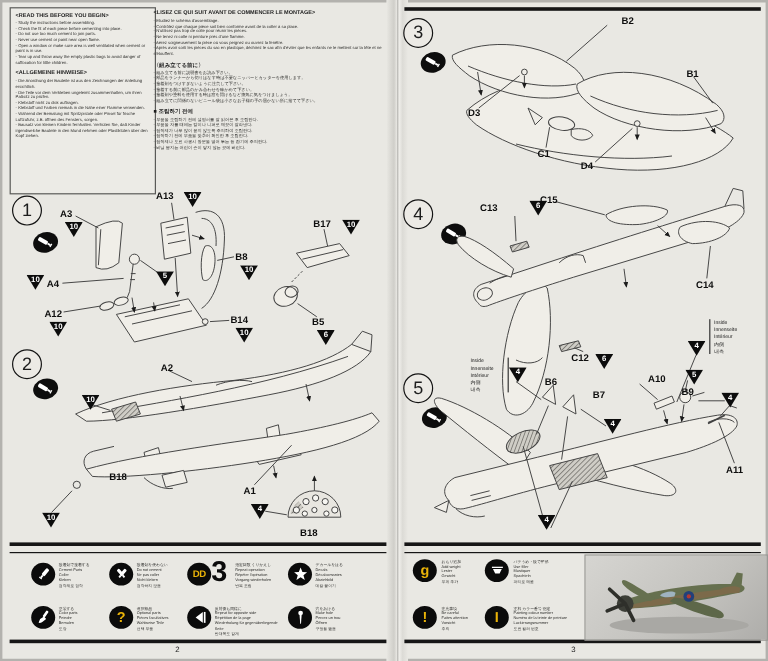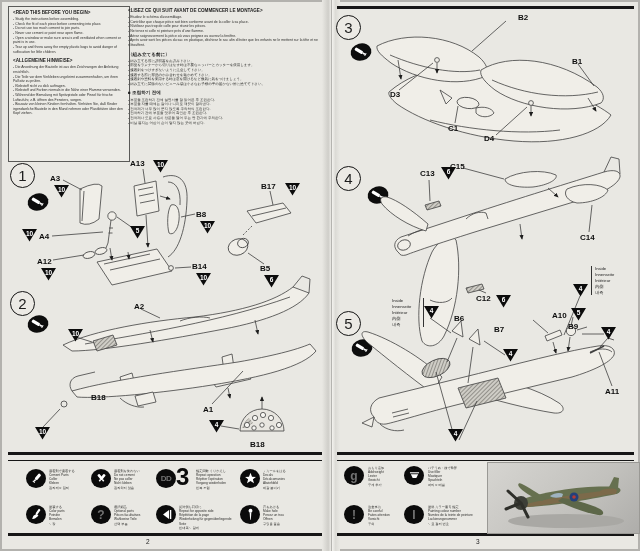--- a/index.html
+++ b/index.html
@@ -17,21 +17,21 @@
   .stepnum{position:absolute;width:23px;height:23px;border:1.8px solid #141414;border-radius:50%;
            background:#eceae5;text-align:center;line-height:23px;font-size:15px;font-weight:500;}
   .plabel{position:absolute;font-weight:bold;font-size:8px;letter-spacing:0;color:#0e0e0e;}
   .tri{position:absolute;width:15px;height:12.5px;background:#0c0c0c;
        clip-path:polygon(0 0,100% 0,50% 100%);color:#fff;font-size:6.5px;font-weight:bold;
        text-align:center;line-height:9px;}
   .inote{position:absolute;font-size:4.2px;line-height:1.4;white-space:pre-line;color:#222;}
   .ruleleft{border-left:1px solid #333;padding-left:3px;}
   .ruleright{border-right:1px solid #333;padding-right:3px;}
   .licon{position:absolute;width:20px;height:19px;border-radius:50%;background:#0b0b0b;
-         display:flex;align-items:center;justify-content:center;color:#737373;}
+         display:flex;align-items:center;justify-content:center;color:#eab308;}
   .licon .glyph{font-size:12px;font-weight:bold;line-height:1;transform:translateY(-0.5px);}
   .licon .glyph.sm{font-size:8px;letter-spacing:-0.5px;}
   .llabel{position:absolute;font-size:3.2px;line-height:1.3;white-space:pre-line;width:58px;color:#2e2e2c;}
   .bignum{position:absolute;font-size:24px;font-weight:bold;color:#0b0b0b;line-height:1;}
   .pagenum{position:absolute;font-size:6.5px;color:#222;}
   #photo{position:absolute;left:487px;top:462px;width:151px;height:70px;
          background:linear-gradient(135deg,#d6d5d1 0%,#c2c1bd 60%,#aeadaa 100%);
          border:0.5px solid #9a9995;overflow:hidden;}
 </style>
 </head>
@@ -295,21 +295,21 @@
   <div class="tri" style="left:35px;top:427px">10</div>
   <div class="tri" style="left:209px;top:420px">4</div>
   <div class="plabel" style="left:250px;top:440px">B18</div>
 
   <div class="plabel" style="left:518px;top:13px">B2</div>
   <div class="plabel" style="left:572px;top:57px">B1</div>
   <div class="plabel" style="left:390px;top:90px">D3</div>
   <div class="plabel" style="left:448px;top:124px">C1</div>
   <div class="plabel" style="left:484px;top:134px">D4</div>
 
-  <div class="plabel" style="left:420px;top:169px">C13</div>
+  <div class="plabel" style="left:400px;top:169px">C13</div>
   <div class="tri" style="left:441px;top:167px">6</div>
   <div class="plabel" style="left:450px;top:162px">C15</div>
   <div class="plabel" style="left:580px;top:233px">C14</div>
   <div class="plabel" style="left:476px;top:294px">C12</div>
   <div class="tri" style="left:496px;top:295px">6</div>
   <div class="inote ruleleft" style="left:591px;top:266px;width:42px">Inside
 Innenseite
 Intérieur
 内側
 내측</div>
@@ -317,21 +317,21 @@
 
   <div class="inote ruleright" style="left:392px;top:298px;width:28px">Inside
 Innenseite
 Intérieur
 内側
 내측</div>
   <div class="tri" style="left:424px;top:306px">4</div>
   <div class="plabel" style="left:454px;top:314px">B6</div>
   <div class="plabel" style="left:494px;top:325px">B7</div>
   <div class="tri" style="left:503px;top:349px">4</div>
-  <div class="plabel" style="left:552px;top:311px">A10</div>
+  <div class="plabel" style="left:540px;top:311px">A10</div>
   <div class="tri" style="left:571px;top:308px">5</div>
   <div class="plabel" style="left:568px;top:322px">B9</div>
   <div class="tri" style="left:601px;top:327px">4</div>
   <div class="plabel" style="left:605px;top:387px">A11</div>
   <div class="tri" style="left:448px;top:429px">4</div>
 
   <div class="licon" style="left:26px;top:469px">
     <svg width="13" height="13" viewBox="0 0 12 12">
         <g transform="rotate(40 6 6)" fill="#fff">
           <rect x="4.6" y="0.8" width="2.8" height="6.4" rx="0.9"></rect>

